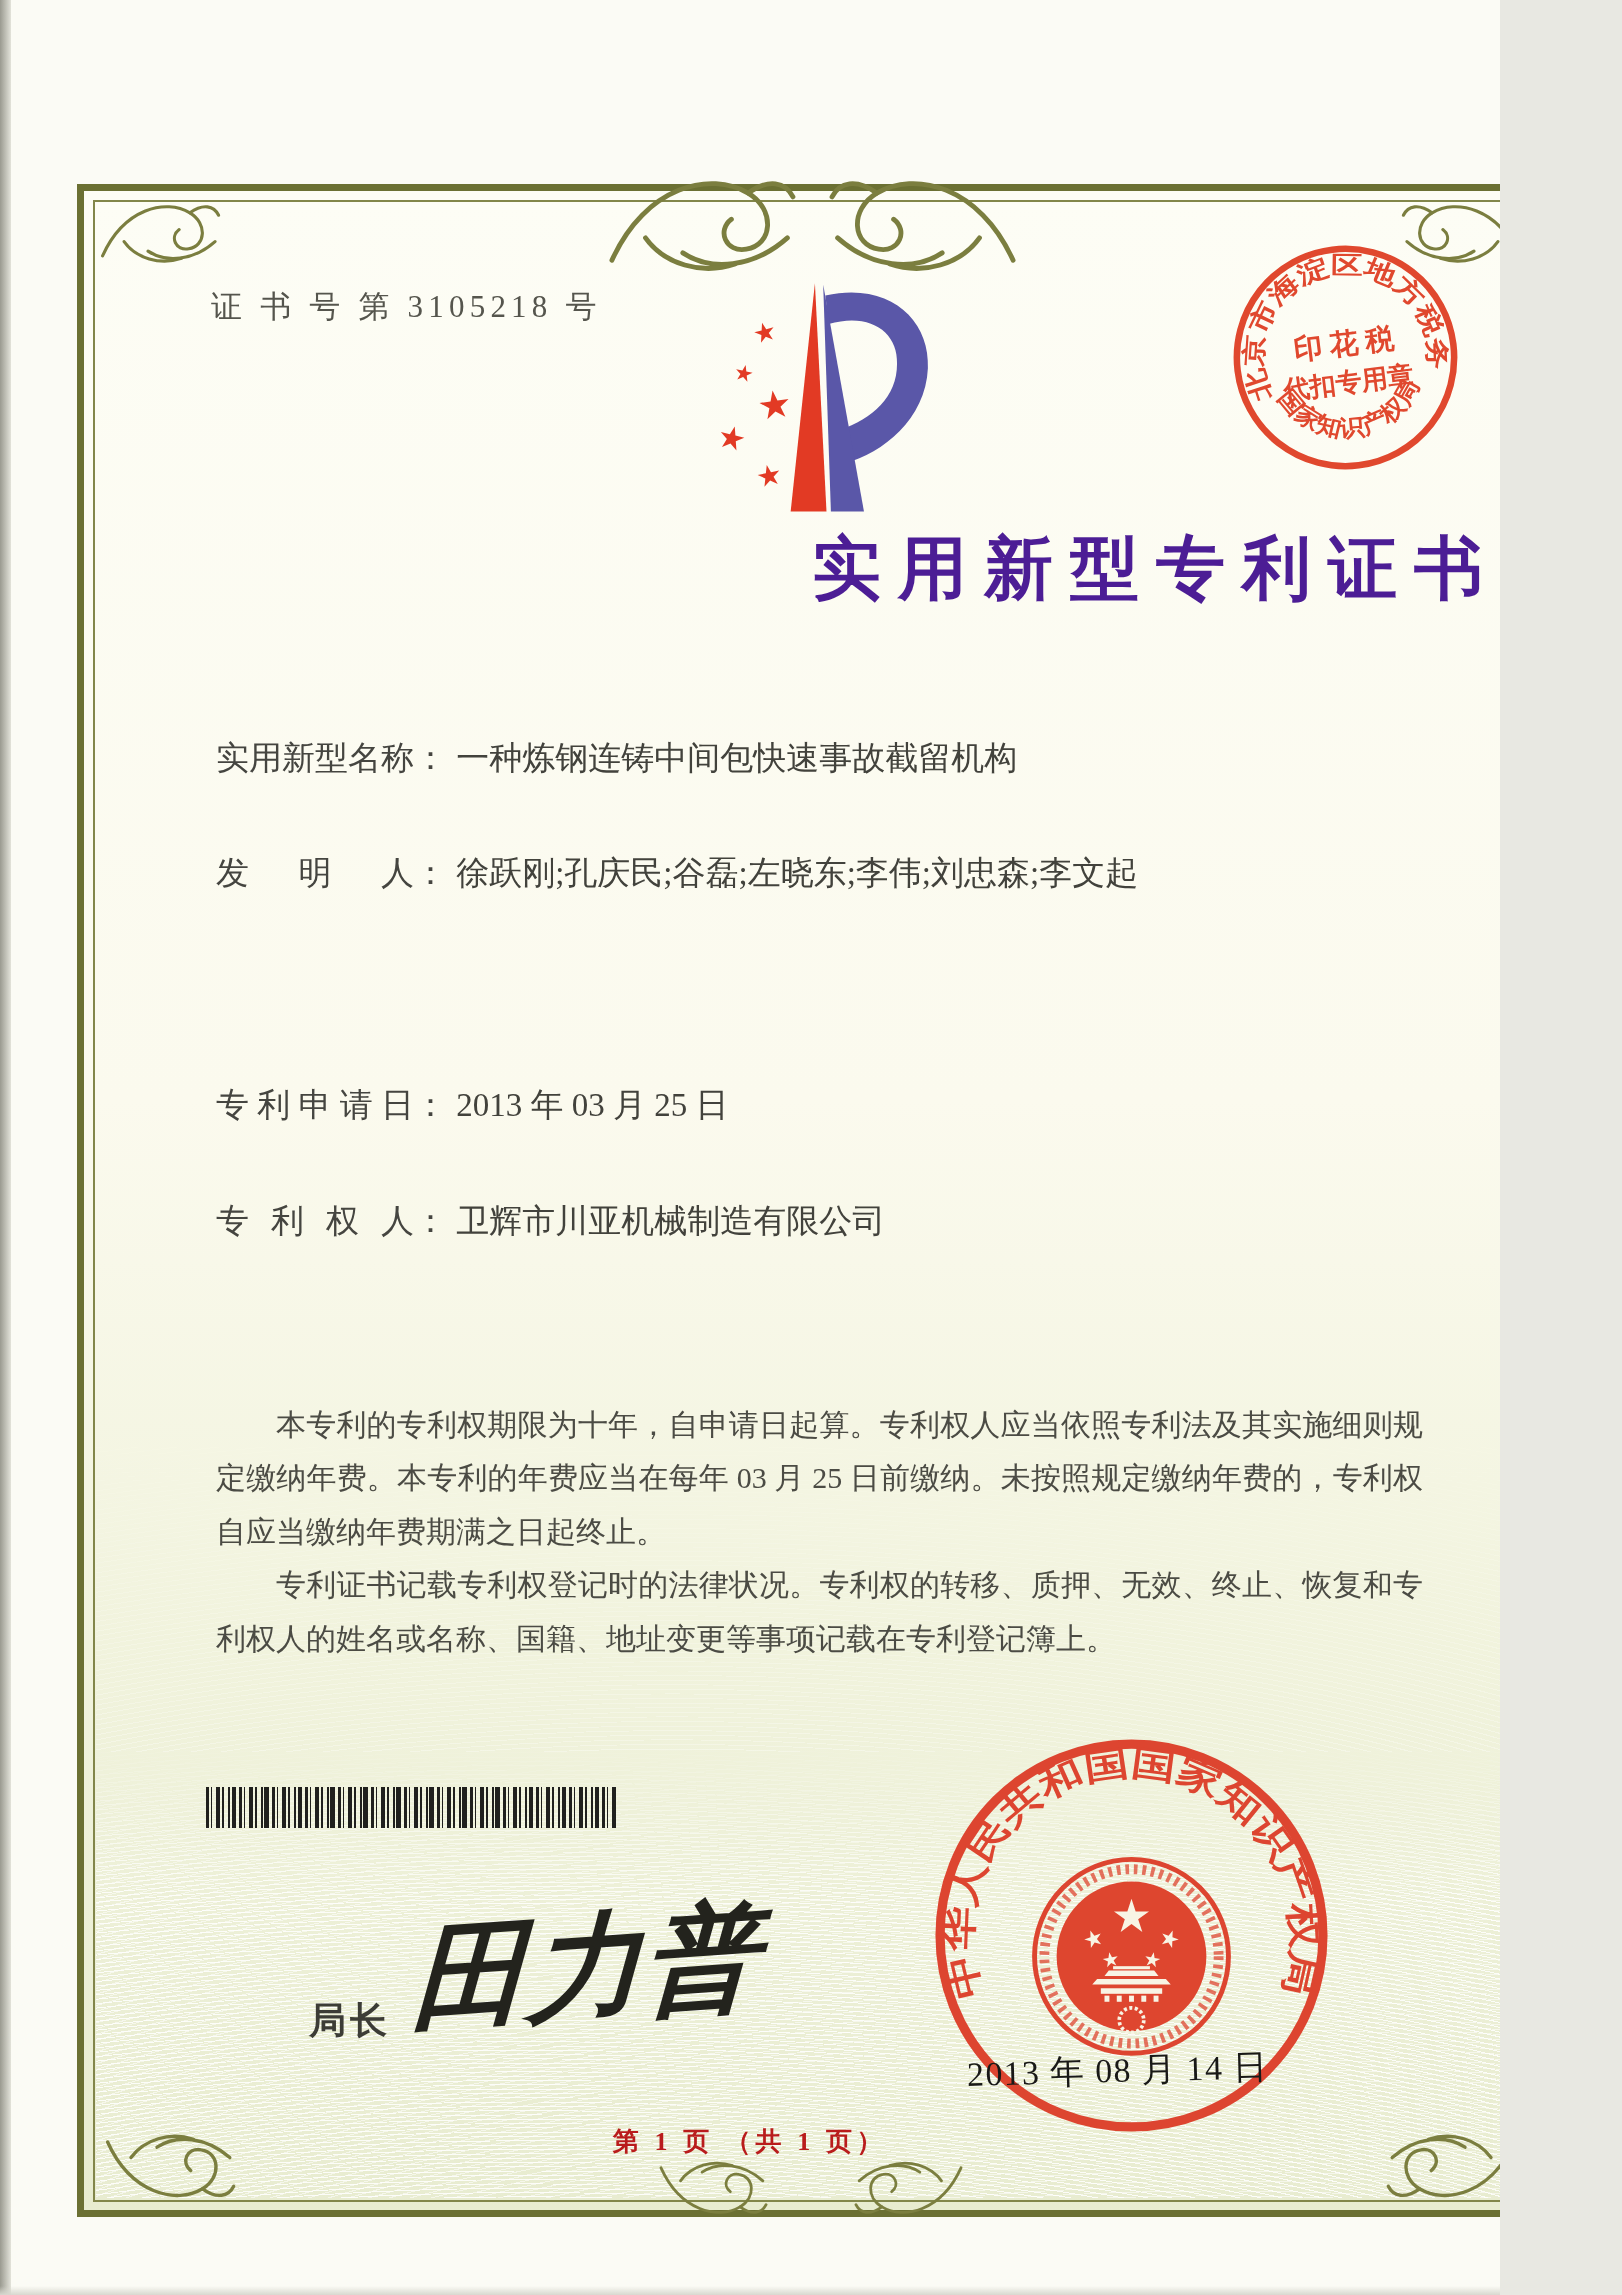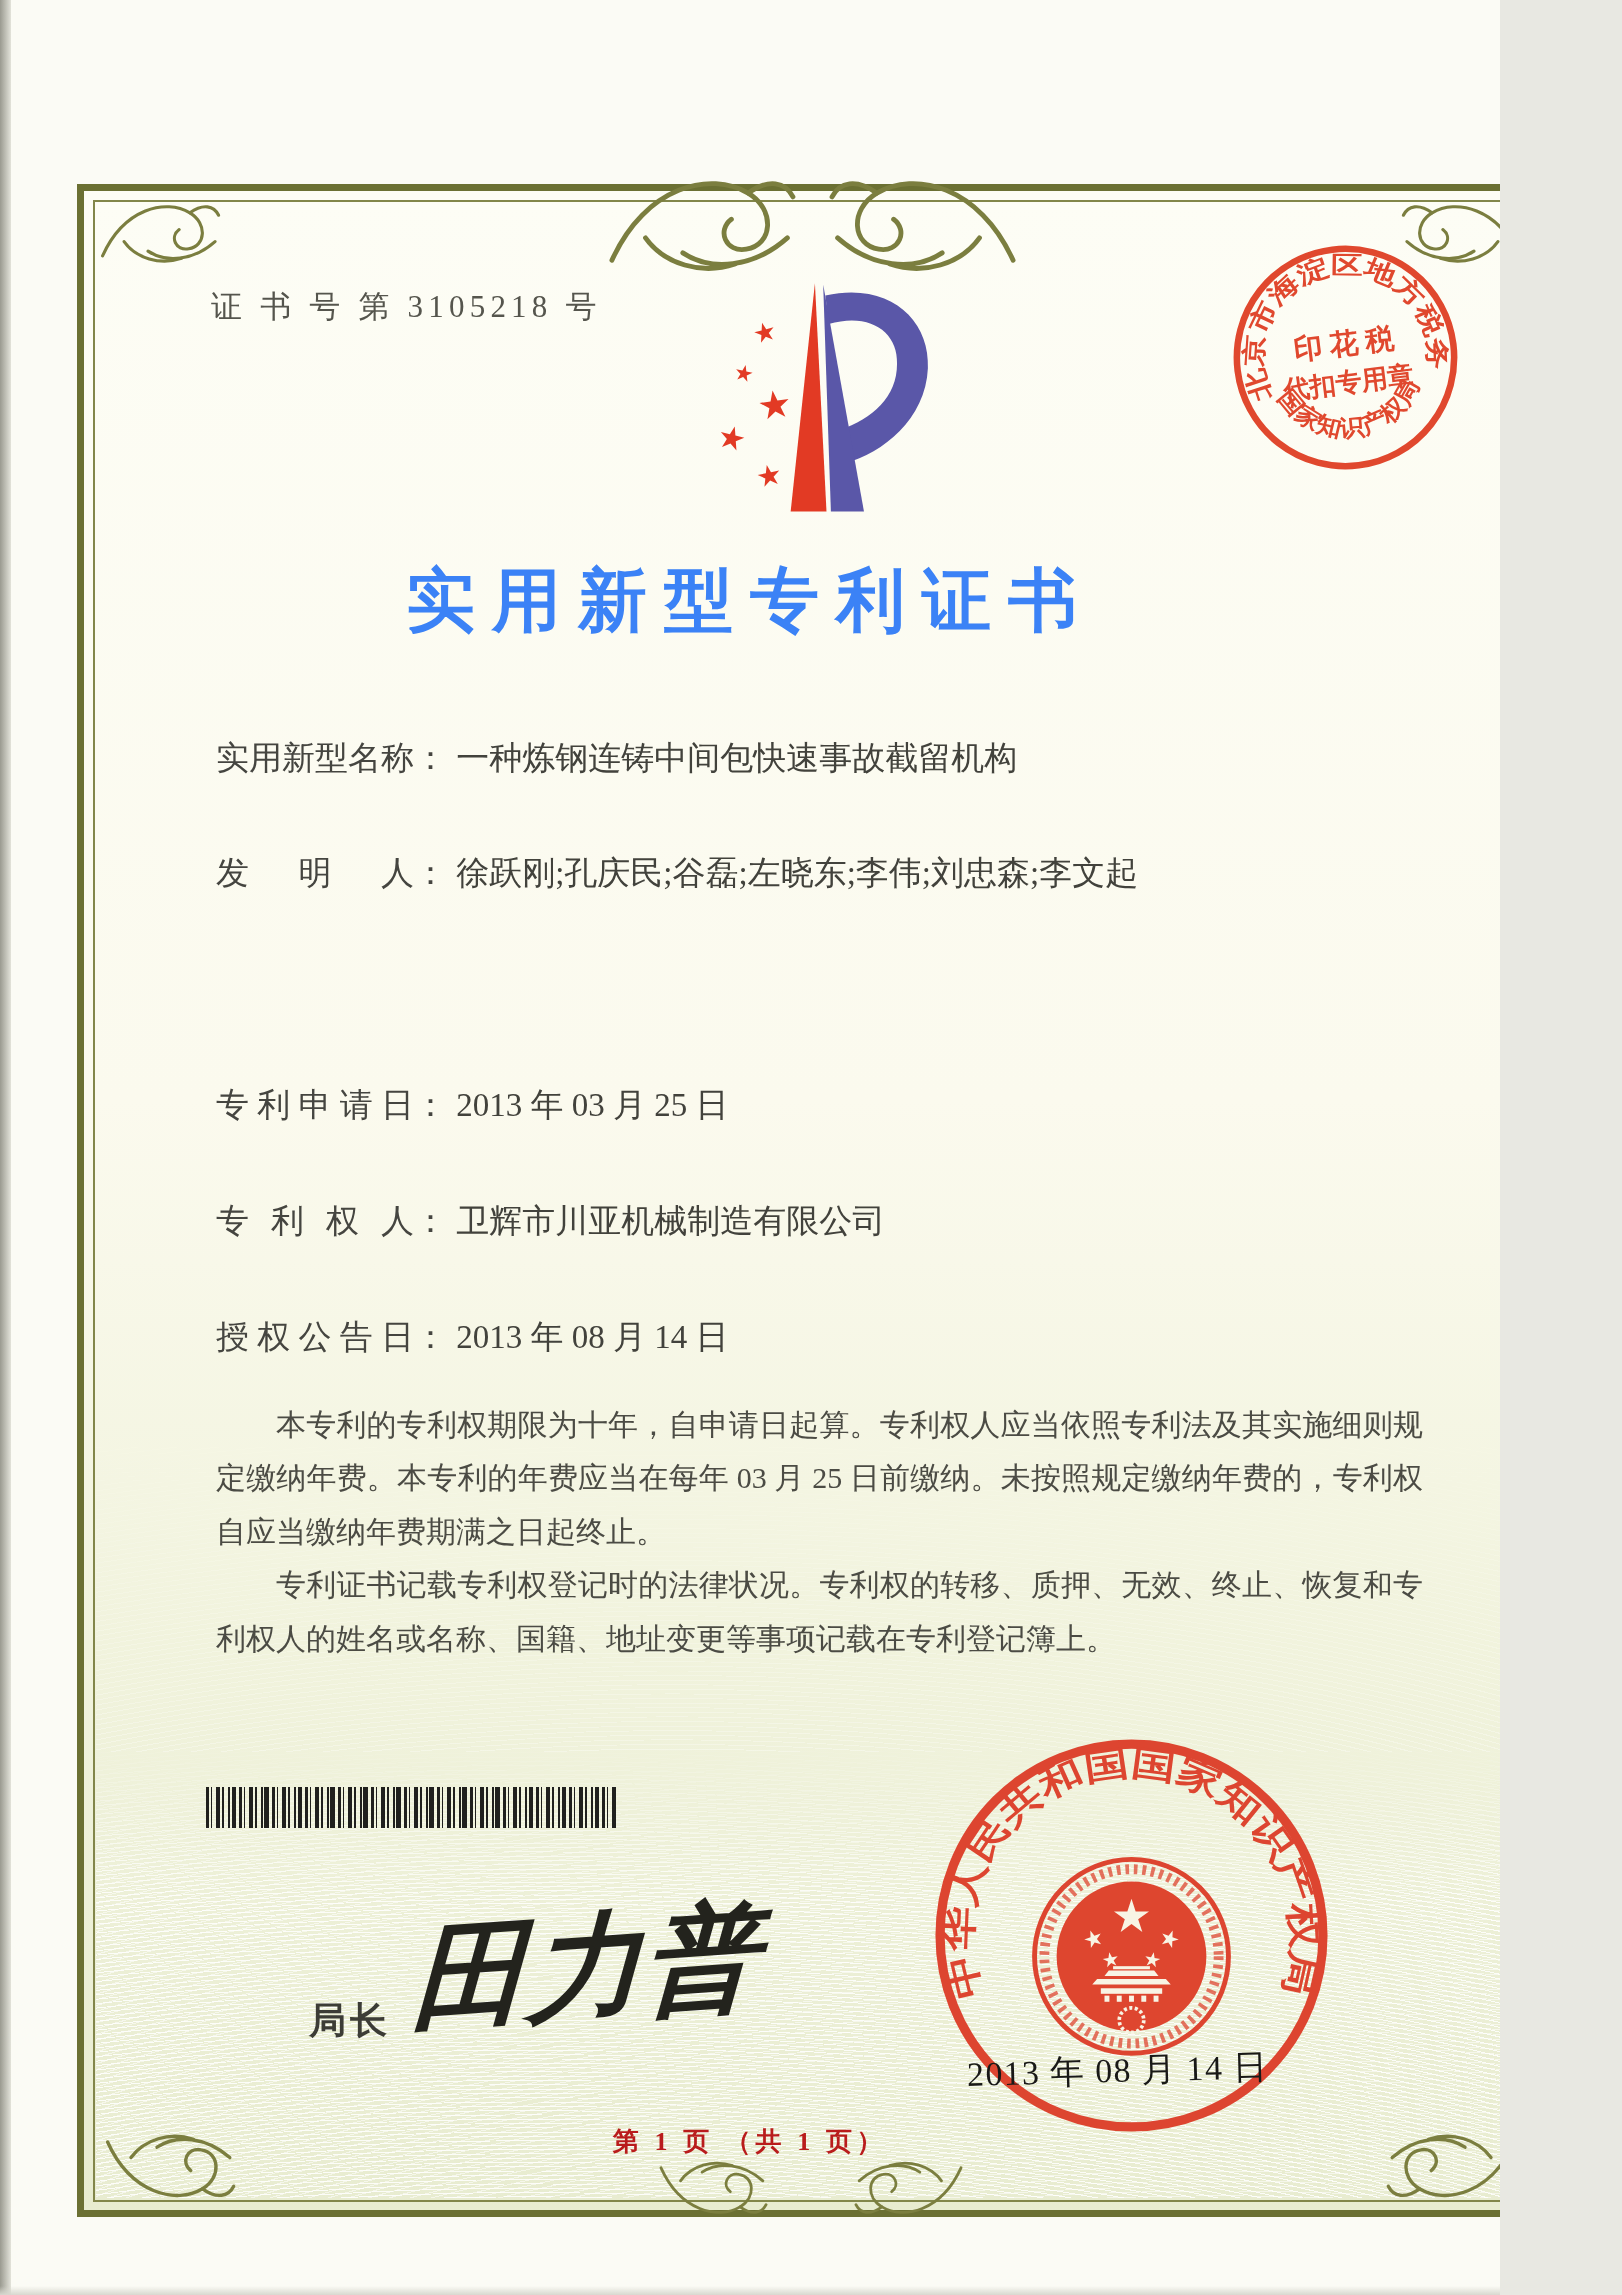--- a/index.html
+++ b/index.html
@@ -26,22 +26,22 @@
          -webkit-mask-image:linear-gradient(to bottom,transparent,#000);
          mask-image:linear-gradient(to bottom,transparent,#000);}
 
   .orn{position:absolute;color:#7b7e3f;}
   .orn svg{display:block;}
   .mx{transform:scaleX(-1);} .my{transform:scaleY(-1);} .mxy{transform:scale(-1,-1);}
 
   .cert-number{position:absolute;left:211px;top:286px;font-size:31px;letter-spacing:5.2px;color:#55554d;}
 
   .logo{position:absolute;left:657px;top:280px;width:307px;height:237px;}
-  .title{position:absolute;left:0;width:100%;top:523px;text-align:center;
-         font-size:69px;font-weight:700;letter-spacing:17px;color:#3b82f6;margin-top:32px;}
+  .title{position:absolute;left:0;width:100%;top:523px;text-align:right;
+         font-size:69px;font-weight:700;letter-spacing:17px;color:#4c1d95;}
 
   .field-row{position:absolute;left:216px;width:1243px;font-size:33px;color:#454540;white-space:nowrap;}
   .f-label{display:inline-block;width:198px;text-align:justify;text-align-last:justify;vertical-align:baseline;}
   .f-colon{display:inline-block;}
   .f-value{display:inline-block;margin-left:9.2px;color:#42423c;}
 
   .body-block{position:absolute;left:216px;top:1398px;width:1207px;font-size:30px;
               line-height:1.78;color:#4b4b44;text-align:justify;}
   .body-block p{margin:0;text-indent:2em;}
 
@@ -173,23 +173,20 @@
     <span class="f-label">实用新型名称</span><span class="f-colon">：</span><span class="f-value">一种炼钢连铸中间包快速事故截留机构</span>
   </div>
   <div class="field-row" style="top:851px;">
     <span class="f-label">发明人</span><span class="f-colon">：</span><span class="f-value">徐跃刚;孔庆民;谷磊;左晓东;李伟;刘忠森;李文起</span>
   </div>
   <div class="field-row" style="top:1083px;">
     <span class="f-label">专利申请日</span><span class="f-colon">：</span><span class="f-value">2013 年 03 月 25 日</span>
   </div>
   <div class="field-row" style="top:1199px;">
     <span class="f-label">专利权人</span><span class="f-colon">：</span><span class="f-value">卫辉市川亚机械制造有限公司</span>
-  </div>
-  <div class="field-row" style="top:1315px;">
-    <span class="f-label">授权公告日</span><span class="f-colon">：</span><span class="f-value">2013 年 08 月 14 日</span>
   </div>
 
   <div class="body-block">
     <p>本专利的专利权期限为十年，自申请日起算。专利权人应当依照专利法及其实施细则规定缴纳年费。本专利的年费应当在每年 03 月 25 日前缴纳。未按照规定缴纳年费的，专利权自应当缴纳年费期满之日起终止。</p>
     <p>专利证书记载专利权登记时的法律状况。专利权的转移、质押、无效、终止、恢复和专利权人的姓名或名称、国籍、地址变更等事项记载在专利登记簿上。</p>
   </div>
 
   <div class="barcode"></div>
 
   <div class="sig-title">局长</div>

